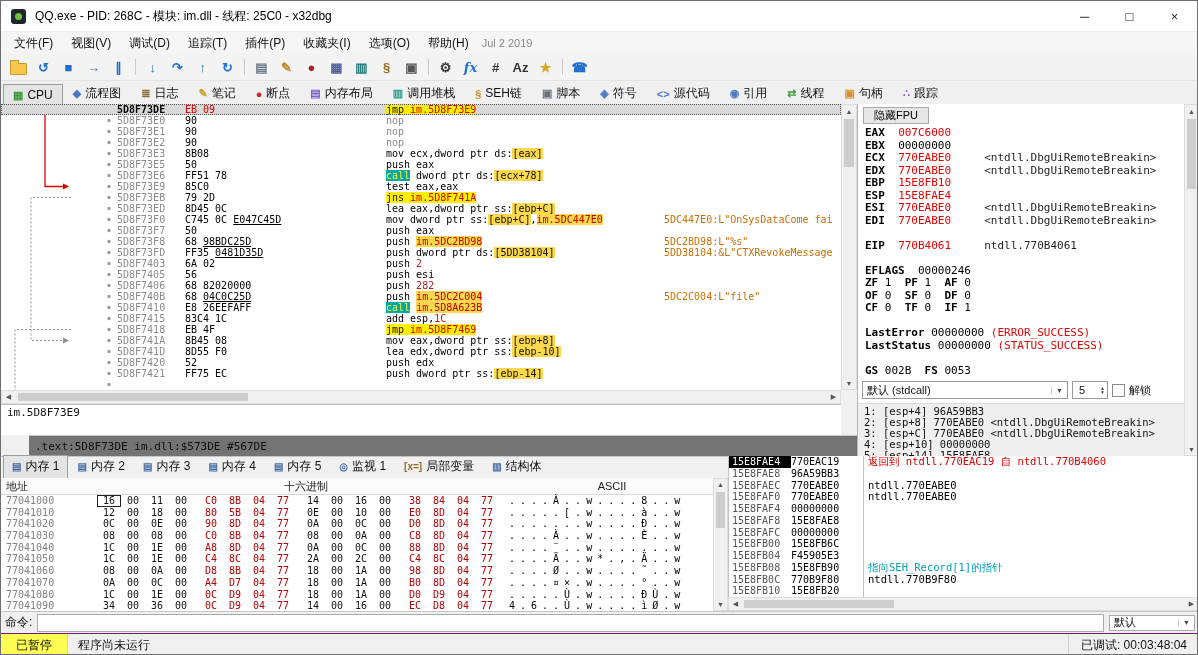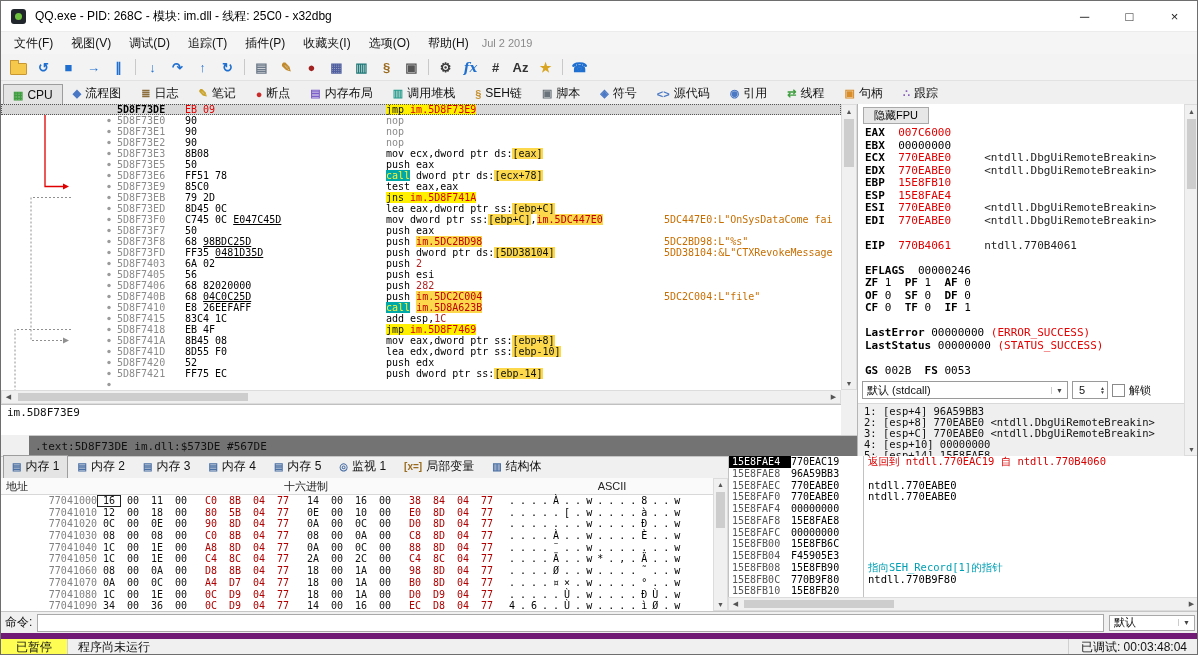--- a/index.html
+++ b/index.html
@@ -79,21 +79,21 @@
 .btab{display:flex;align-items:center;padding:2px 8px 3px;font-size:12px;border:1px solid transparent;border-bottom:none;white-space:nowrap;}
 .btab.sel{background:#e4e4e4;border-color:#9d9d9d;}
 .btico{margin-right:4px;font-size:10px;font-weight:bold;}
 
 .dump{position:absolute;left:0;top:477px;width:712px;height:133px;background:#fff;overflow:hidden;}
 .dumphead{height:16px;background:#fafafa;border-bottom:1px solid #d8d8d8;display:flex;font-size:11px;color:#222;align-items:center;}
 .dh-addr{width:100px;padding-left:5px;box-sizing:border-box;}
 .dh-hex{width:410px;text-align:center;}
 .dh-ascii{flex:1;text-align:center;}
 .dumprow{display:flex;height:11.7px;line-height:11.7px;font-family:"DejaVu Sans Mono",monospace;font-size:10px;}
-.dumpaddr{width:96px;padding-left:15px;color:#808080;box-sizing:border-box;flex:none;text-align:right;}
+.dumpaddr{width:96px;padding-left:5px;color:#808080;box-sizing:border-box;flex:none;}
 .dumphex{flex:none;display:flex;}
 .bgrp{margin-right:6px;display:flex;}
 .bgrp.red{color:#b00000;}
 .byte{width:24px;text-align:center;}
 .selbyte{outline:1px solid #222;outline-offset:-1px;}
 .dumpascii{letter-spacing:5px;margin-left:4px;color:#000;}
 
 .stackp{position:absolute;left:727px;top:455px;width:135px;height:141px;background:#fff;border-left:1px solid #c2c2c2;box-sizing:border-box;overflow:hidden;font-family:"DejaVu Sans Mono",monospace;font-size:10px;}
 .strow{display:flex;height:11.75px;line-height:11.75px;}
 .staddr{width:62px;padding-left:3px;color:#555;flex:none;box-sizing:border-box;}
@@ -102,21 +102,21 @@
 
 .cmts{position:absolute;left:862px;top:455px;width:336px;height:141px;background:#fff;border-left:1px solid #c2c2c2;box-sizing:border-box;overflow:hidden;font-family:"DejaVu Sans Mono",monospace;font-size:10.5px;white-space:pre;}
 .cmrow{height:11.75px;line-height:11.75px;padding-left:4px;}
 .cm-red{color:#d80000;}
 .cm-teal{color:#00a0b4;}
 .cm-k{color:#000;}
 
 .cmdbar{position:absolute;left:0;top:610px;width:1198px;height:22px;background:#f0f0f0;border-top:1px solid #c6c6c6;display:flex;align-items:center;padding:0 4px;box-sizing:border-box;gap:5px;}
 .cmdinput{flex:1;height:16px;border:1px solid #a9a9a9;background:#fff;font-size:11px;padding:0 3px;font-family:"DejaVu Sans Mono",monospace;}
 .cmdcombo{width:86px;height:16px;background:#fff;border:1px solid #a9a9a9;display:flex;align-items:center;justify-content:space-between;padding:0 4px;font-size:11px;box-sizing:border-box;}
-.statusbar{position:absolute;left:0;top:632px;width:1198px;height:23px;background:#f0f0f0;border-top:6px solid #701a75;display:flex;align-items:stretch;font-size:12px;box-sizing:border-box;}
+.statusbar{position:absolute;left:0;top:632px;width:1198px;height:23px;background:#f0f0f0;border-top:1px solid #701a75;display:flex;align-items:stretch;font-size:12px;box-sizing:border-box;}
 .pausechip{background:#fdfd54;display:flex;align-items:center;padding:0 15px;border-right:1px solid #d0d0d0;}
 .statmsg{display:flex;align-items:center;padding:0 10px;}
 .stattime{margin-left:auto;display:flex;align-items:center;padding:0 12px;border-left:1px solid #d0d0d0;}
 </style>
 </head>
 <body>
 
 <div class="win">
 
   <div class="titlebar">

